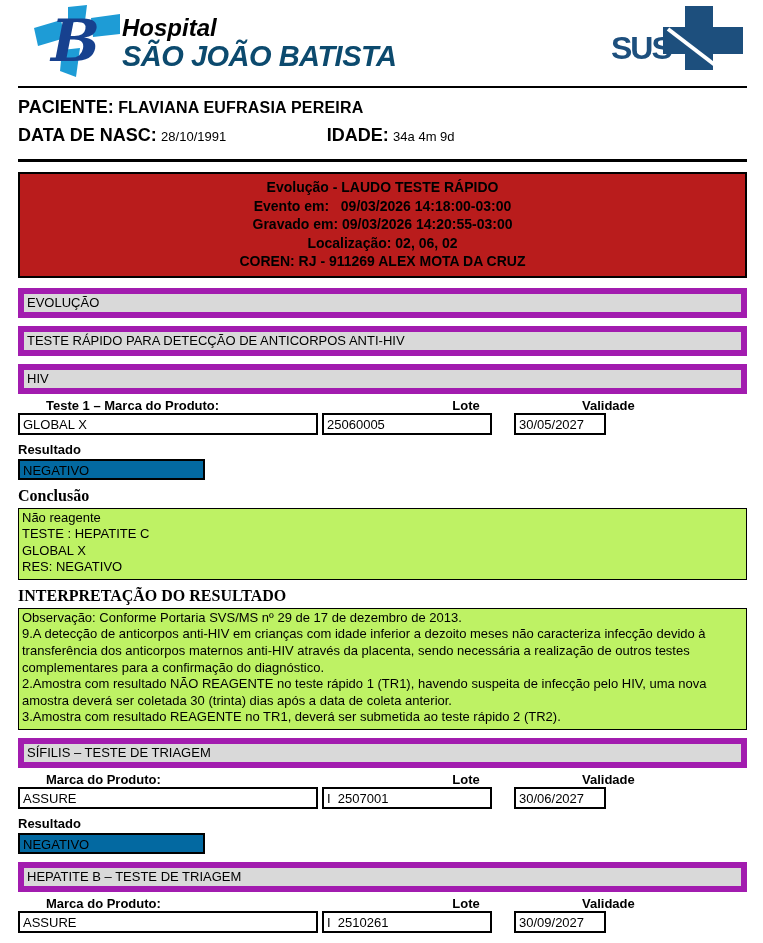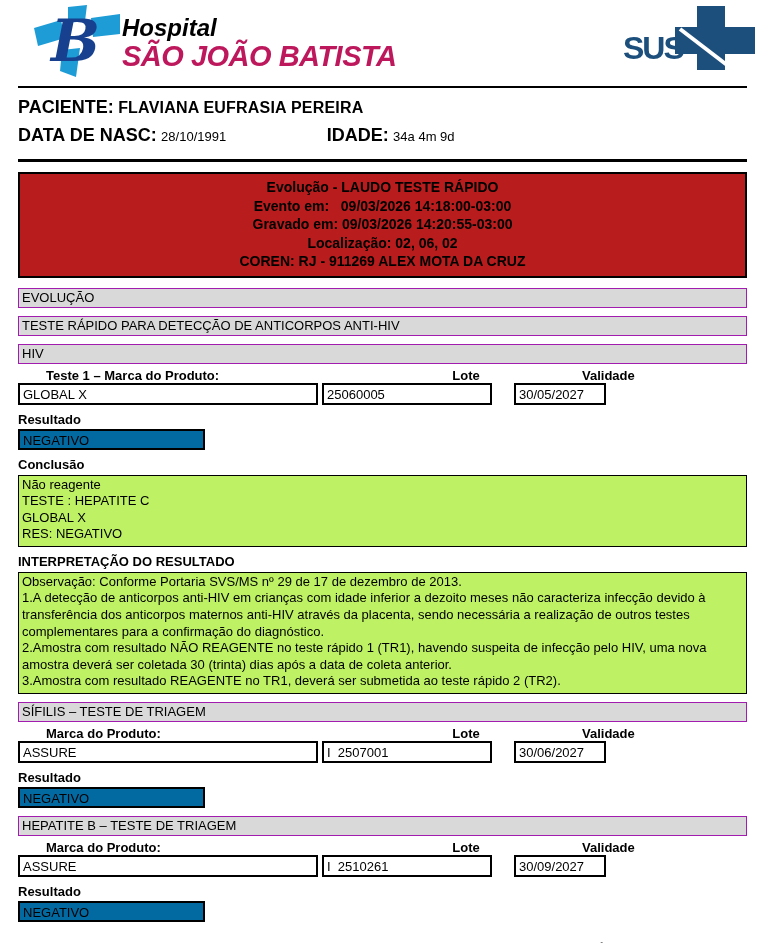--- a/index.html
+++ b/index.html
@@ -10,22 +10,22 @@
     color:#000;
   }
   .page { width:763px; height:943px; position:relative; background:#fff; }
 
   
   .header { position:relative; height:86px; }
   .brand { position:absolute; left:34px; top:4px; display:flex; align-items:flex-start; }
   .brand-icon { display:block; }
   .brand-text { margin-left:2px; margin-top:12px; font-style:italic; font-weight:bold; line-height:1; }
   .brand-line1 { font-size:24px; color:#000000; letter-spacing:0; }
-  .brand-line2 { font-size:29px; color:#be185d; letter-spacing:-0.5px; margin-top:2px; }
-  .sus { position:absolute; right:4px; top:6px; }
+  .brand-line2 { font-size:29px; color:#0c4a6e; letter-spacing:-0.5px; margin-top:2px; }
+  .sus { position:absolute; right:16px; top:6px; }
 
   .rule-thin  { border-top:2px solid #000; margin:0 16px 0 18px; }
   .rule-thick { border-top:3px solid #000; margin:13px 16px 0 18px; }
 
   
   .patient { padding:9px 16px 0 18px; }
   .p-row1 { margin-bottom:7px; }
   .lbl  { font-weight:bold; font-size:18px; }
   .val  { font-size:13px; }
   .patient-name { font-weight:bold; font-size:16px; letter-spacing:0.2px; }
@@ -36,21 +36,21 @@
     margin:10px 16px 0 18px;
     border:2px solid #000; background:#b91c1c;
     text-align:center; font-weight:bold; font-size:14px; line-height:18.5px;
     padding:4px 0 5px 0;
   }
   .evolution-box div { white-space:pre; }
 
   
   .bar {
     margin:8px 16px 0 18px;
-    background:#d9d9d9; border:1px solid #a21caf;
+    background:#d9d9d9; border:6px solid #a21caf;
     font-size:13px; line-height:16px; padding:1px 0 1px 3px;
   }
   .bar.first { margin-top:10px; }
 
   
   .content { margin:0 16px 0 18px; }
   .field-labels, .field-boxes { display:flex; }
   .field-labels { margin-top:4px; }
   .f-lbl { font-weight:bold; font-size:13px;margin-left:28px; }
   .c1 { width:304px; }
@@ -61,21 +61,21 @@
     padding:1px 0 0 3px; white-space:pre; overflow:hidden; background:#fff;
   }
   .fbox.w1 { width:300px; }
   .fbox.w2 { width:170px; margin-left:4px; }
   .fbox.w3 { width:92px;  margin-left:22px; }
   .resultado-lbl { margin-top:7px; font-weight:bold; font-size:13px; }
   .resultado-box { margin-top:2px; width:187px; height:21px; border:2px solid #000;
     font-size:13px; line-height:17px; padding:1px 0 0 3px; background:#0369a1; }
 
   
-  .block-lbl { margin:7px 16px 0 18px; font-weight:bold; font-size:13px; }
+  .block-lbl { margin:7px 16px 0 18px; font-weight:bold; font-size:16px;font-family:Liberation Serif, serif; }
   .text-box {
     margin:3px 16px 0 18px; border:1.5px solid #000; background:#bef264;
     font-size:13px; line-height:16.6px; padding:1px 3px 3px 3px;
   }
 
   
   .footer-note {
     margin:20px 16px 0 18px; font-weight:bold; font-size:13.5px; letter-spacing:-0.1px;
   }
 </style>
@@ -156,21 +156,21 @@
   <div class="text-box">
     <div>Não reagente</div>
     <div>TESTE : HEPATITE C</div>
     <div>GLOBAL X</div>
     <div>RES: NEGATIVO</div>
   </div>
 
   <div class="block-lbl">INTERPRETAÇÃO DO RESULTADO</div>
   <div class="text-box">
     <div>Observação: Conforme Portaria SVS/MS nº 29 de 17 de dezembro de 2013.</div>
-    <div>1.A detecção de anticorpos anti-HIV em crianças com idade inferior a dezoito meses não caracteriza infecção devido à transferência dos anticorpos maternos anti-HIV através da placenta, sendo necessária a realização de outros testes complementares para a confirmação do diagnóstico.</div>
+    <div>9.A detecção de anticorpos anti-HIV em crianças com idade inferior a dezoito meses não caracteriza infecção devido à transferência dos anticorpos maternos anti-HIV através da placenta, sendo necessária a realização de outros testes complementares para a confirmação do diagnóstico.</div>
     <div>2.Amostra com resultado NÃO REAGENTE no teste rápido 1 (TR1), havendo suspeita de infecção pelo HIV, uma nova amostra deverá ser coletada 30 (trinta) dias após a data de coleta anterior.</div>
     <div>3.Amostra com resultado REAGENTE no TR1, deverá ser submetida ao teste rápido 2 (TR2).</div>
   </div>
 
   <div class="bar">SÍFILIS – TESTE DE TRIAGEM</div>
   <div class="content">
     <div class="field-labels">
       <div class="f-lbl c1">Marca do Produto:</div>
       <div class="f-lbl c2">Lote</div>
       <div class="f-lbl c3">Validade</div>

